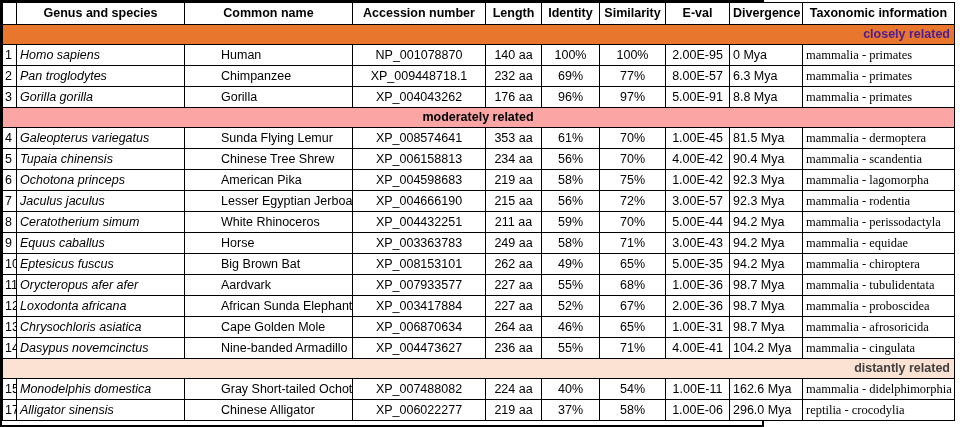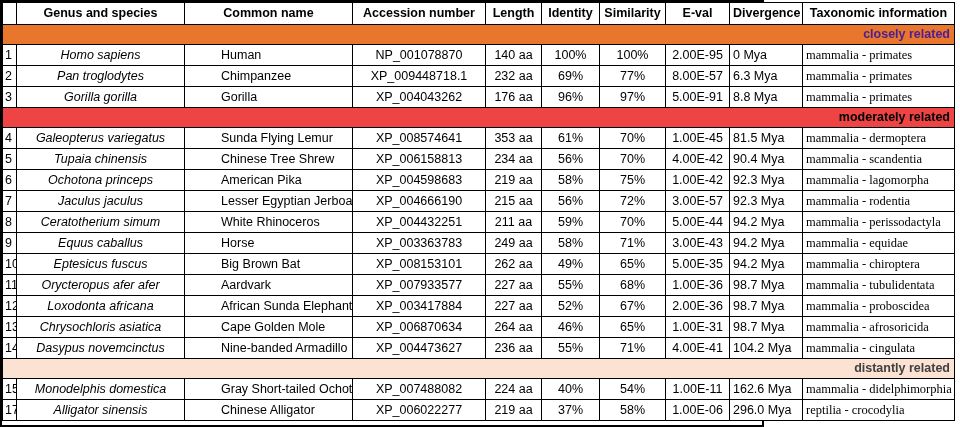--- a/index.html
+++ b/index.html
@@ -53,39 +53,39 @@
   col.c-div    { width: 73px; }
   col.c-taxo   { width: 152px; }
 
   td.num {
     text-align: left;
     padding-left: 2px;
     font-size: 12.5px;
   }
   td.genus {
     font-style: italic;
-    text-align: center;
+    text-align: left;
   }
   td.common { text-align: left; padding-left: 36px; }
   td.acc { text-align: center; }
   td.len { text-align: center; }
   td.ident { text-align: center; }
   td.simil { text-align: center; }
   td.eval { text-align: center; }
   td.div { text-align: left; padding-left: 3px; }
   td.taxo { text-align: left; font-family: Liberation Serif, serif; }
 
   tr.group-row td {
     font-weight: bold;
     text-align: right;
     height: 17px;
     padding-right: 4px;
   }
   tr.group-closely td { background: #e8762c; color: #4c1d95; }
-  tr.group-moderately td { background: #ef4444; color: #000000; }
+  tr.group-moderately td { background: #fca5a5; color: #000000; text-align: center; }
   tr.group-distantly td { background: #fbe2d2; color: #404040; }
 
   tr.data-row td { height: 18px; background: #ffffff; }
 </style>
 </head>
 <body>
 
 <div id="sheet">
   <table>
     <colgroup>

